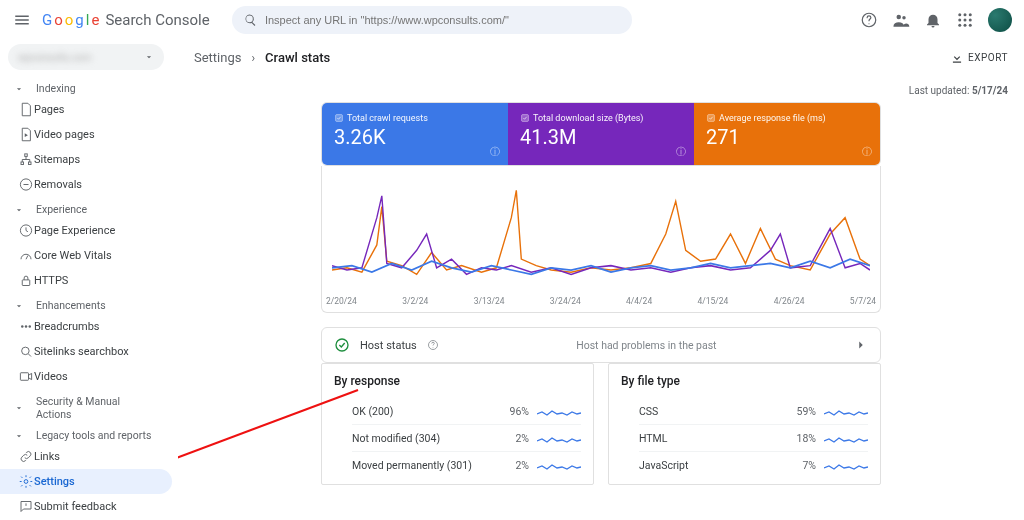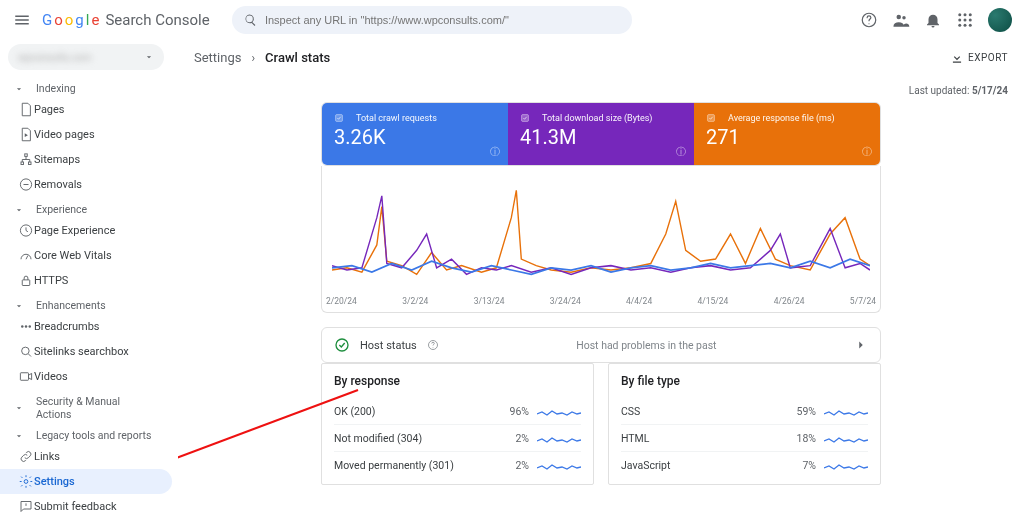--- a/index.html
+++ b/index.html
@@ -26,33 +26,33 @@
   .main { flex:1; overflow:auto; background:#fff; padding: 0 16px 16px 16px; position:relative;}
   .crumbs { display:flex; align-items:center; gap:10px; padding: 10px 0 6px 0; }
   .crumb-settings { color:#5f6368; font-size:13px;}
   .crumb-sep { color:#5f6368;}
   .crumb-current { font-size:13px; font-weight:500;}
   .export { margin-left:auto; display:flex; align-items:center; gap:4px; color:#3c4043; font-size:10px; letter-spacing:.5px; cursor:pointer;}
   .updated { text-align:right; color:#5f6368; font-size:10px; margin: 14px 0 6px 0;}
   .content-wrap { max-width: 560px; margin: 0 auto; }
   .cards { display:flex; border:1px solid #e0e0e0; border-radius:6px; overflow:hidden; background:#fff; }
   .metric { flex:1; color:#fff; padding:10px 12px 10px 12px; position:relative; height:62px; }
-  .metric .lbl { font-size:9px; display:flex; align-items:center; gap:12px; opacity:.95;}
+  .metric .lbl { font-size:9px; display:flex; align-items:center; gap:3px; opacity:.95;}
   .metric .val { font-size:20px; font-weight:400; margin-top:2px;}
   .metric .info { position:absolute; right:8px; bottom:6px; opacity:.6; font-size:10px;}
   .chart { height:130px; padding: 8px 10px 2px 10px; }
   .axis-labels { display:flex; justify-content:space-between; color:#80868b; font-size:8.5px; padding: 0 4px 6px 4px;}
   .host-row { border:1px solid #e0e0e0; border-radius:6px; margin-top:14px; height:36px; display:flex; align-items:center; padding:0 12px; gap:10px; cursor:pointer;}
   .host-row .title { font-size:11px; color:#3c4043;}
   .host-row .msg { flex:1; text-align:center; color:#80868b; font-size:10.5px;}
   .breakdown-title { color:#5f6368; font-size:10.5px; margin: 16px 0 6px 0;}
   .tables { display:flex; gap:14px;}
   .tbl { flex:1; border:1px solid #e0e0e0; border-radius:2px; padding: 10px 12px 6px 12px;}
   .tbl h4 { font-size:12px; font-weight:500; margin-bottom:10px;}
-  .row { display:flex; align-items:center; padding: 6px 0; border-top:1px solid #f1f3f4; font-size:10.5px; color:#3c4043;}
+  .row { display:flex; align-items:center; padding: 6px 0; border-top:1px solid #f1f3f4; font-size:10.5px; color:#3c4043;margin-left:18px;}
   .row:first-of-type { border-top:none;}
   .row .name { flex:1;}
   .row .pct { width:34px; text-align:right; color:#5f6368;}
   .spark { width:44px; height:14px; margin-left:8px;}
   .arrow-annot { position:absolute; pointer-events:none; }
   svg { display:block; }
 </style>
 </head>
 <body>
 

